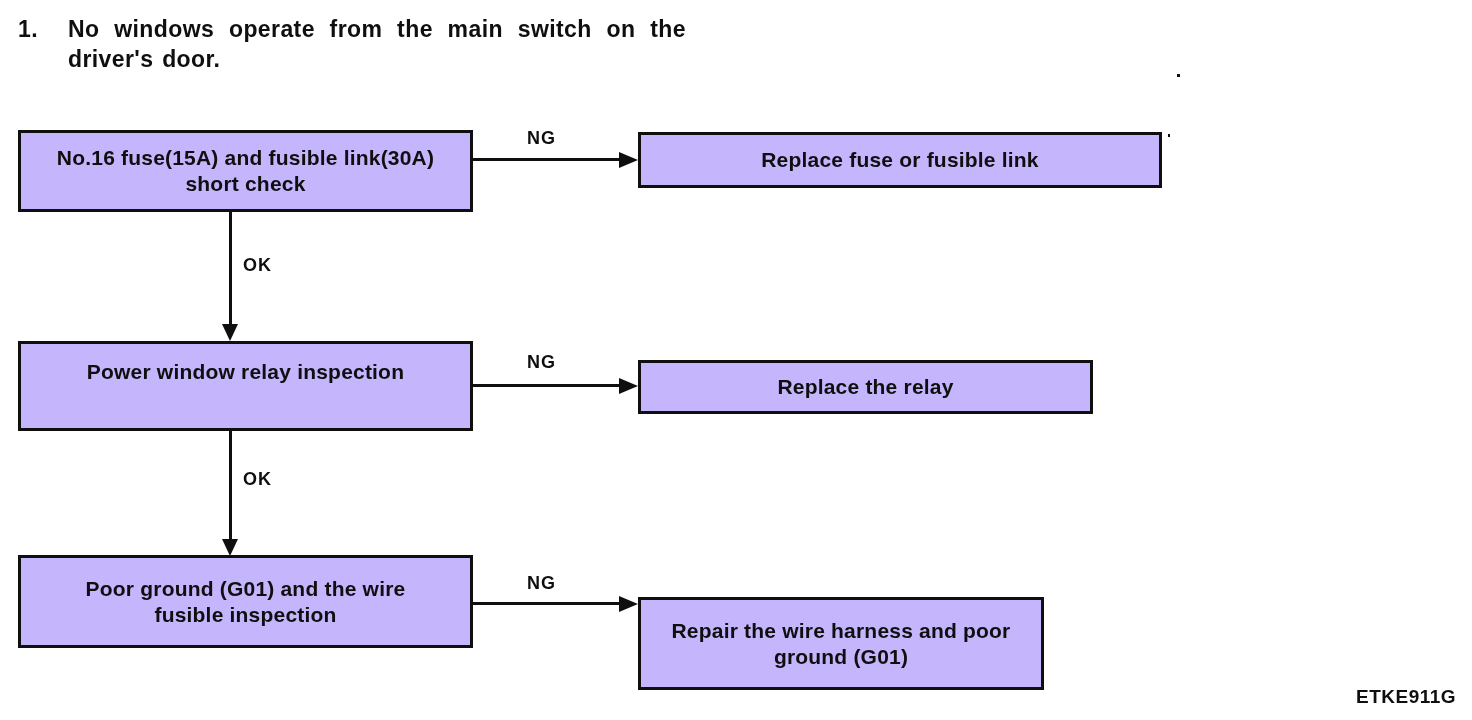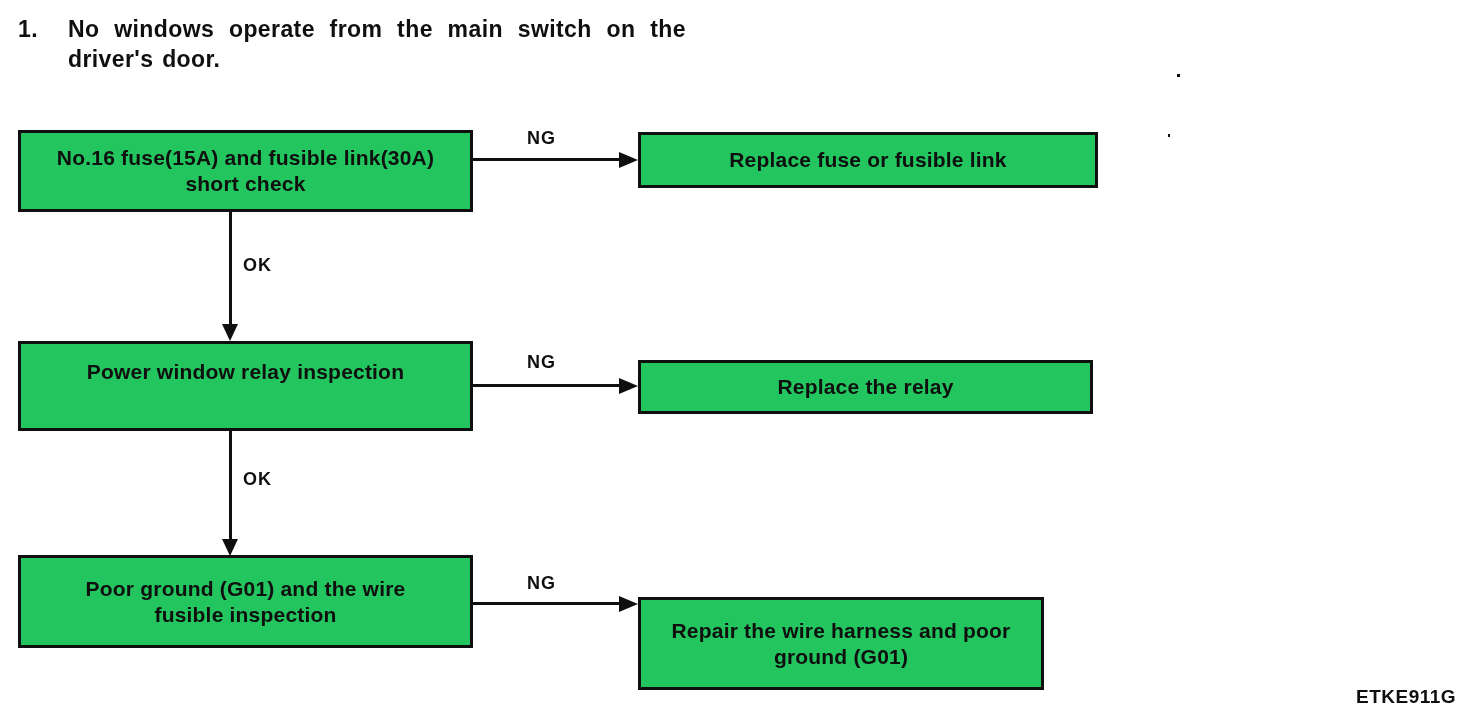--- a/index.html
+++ b/index.html
@@ -34,34 +34,34 @@
     letter-spacing: 0.4px;
     white-space: nowrap;
   }
   .tline1 { top: 16px; word-spacing: 8px; }
   .tline2 { top: 46px; word-spacing: 2px; }
 
   
   .fbox {
     position: absolute;
     border: 3px solid #0f0f0f;
-    background: #22c55e;
+    background: #c4b5fd;
     display: flex;
     flex-direction: column;
     justify-content: center;
     align-items: center;
     text-align: center;
     font-size: 21px;
     font-weight: 600;
     line-height: 26px;
     letter-spacing: 0.2px;
     box-sizing: border-box;
   }
   .check1  { left: 18px;  top: 130px; width: 455px; height: 82px; }
-  .action1 { left: 638px; top: 132px; width: 460px; height: 56px; }
+  .action1 { left: 638px; top: 132px; width: 524px; height: 56px; }
   .check2  { left: 18px;  top: 341px; width: 455px; height: 90px; padding-bottom: 28px; }
   .action2 { left: 638px; top: 360px; width: 455px; height: 54px; }
   .check3  { left: 18px;  top: 555px; width: 455px; height: 93px; }
   .action3 { left: 638px; top: 555px; width: 406px; height: 93px; margin-top: 42px; }
 
   
   .hline {
     position: absolute;
     height: 3px;
     background: #0f0f0f;

